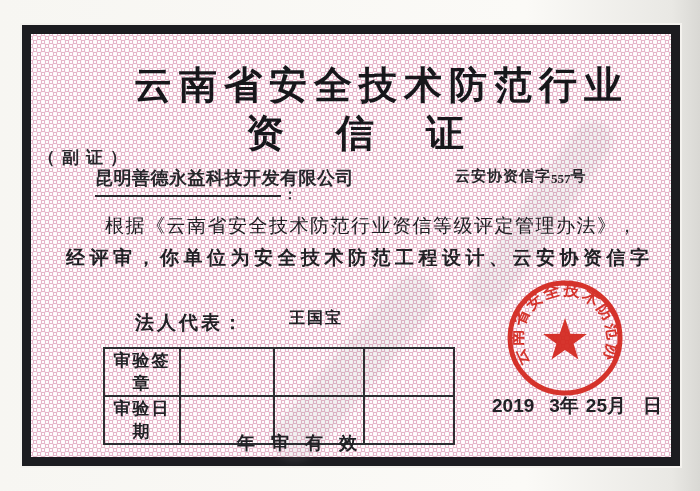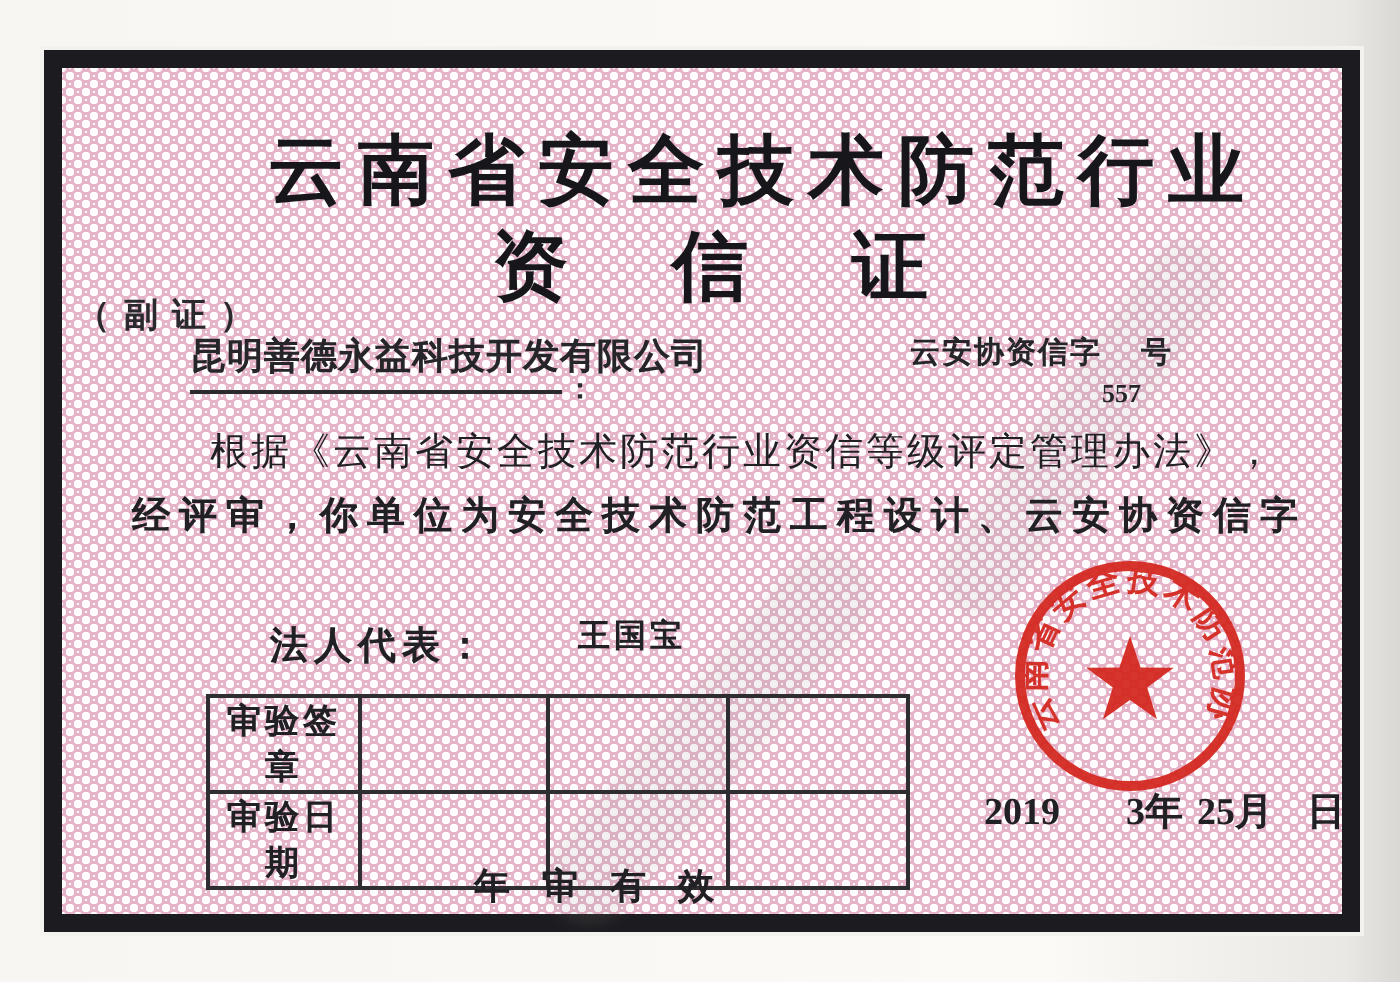--- a/index.html
+++ b/index.html
@@ -40,42 +40,42 @@
     font-size:17px;font-weight:bold;color:#2a2a2e;letter-spacing:7px;padding-left:7px;box-sizing:border-box;
   }
   .company{
     left:64px;top:132px;font-size:18px;font-weight:bold;color:#26262a;letter-spacing:0.5px;
   }
   .company-underline{
     left:64px;top:161px;width:186px;height:0;border-bottom:2px solid #2b2b2f;
   }
   .colon-mark{left:252px;top:152px;font-size:14px;font-weight:bold;color:#2b2b2f;}
   .certno{left:424px;top:133px;font-size:15px;font-weight:bold;color:#26262a;letter-spacing:1px;}
-  .certno .num{font-size:13px;position:relative;top:20px;letter-spacing:0;}
+  .certno .num{font-size:13px;position:relative;top:2px;letter-spacing:0;}
   .body1{left:74px;top:179px;font-size:19px;font-weight:normal;color:#212125;letter-spacing:1.5px;white-space:nowrap;}
   .body2{left:35px;top:211px;font-size:19px;font-weight:bold;color:#212125;letter-spacing:4.5px;white-space:nowrap;}
   .gradeline{left:74px;top:240px;display:flex;align-items:baseline;}
   .grade{font-size:33px;font-weight:900;letter-spacing:8px;margin-right:4px;}
   .grade-suffix{font-size:19px;font-weight:bold;color:#212125;letter-spacing:2px;}
   .rep-label{left:104px;top:276px;font-size:19px;font-weight:bold;color:#212125;letter-spacing:3px;}
   .rep-name{left:258px;top:274px;font-size:16px;font-weight:bold;color:#212125;letter-spacing:2px;}
   table.review{
     position:absolute;left:72px;top:313px;width:350px;height:73px;
     border-collapse:collapse;table-layout:fixed;
   }
   table.review td{border:2px solid #2e2e32;padding:0;}
   table.review .lbl{
     text-align:center;font-size:17px;font-weight:bold;color:#212125;letter-spacing:2px;
     font-family:"Liberation Serif","DejaVu Serif",serif;
   }
   tr.r1{height:45px;} tr.r2{height:28px;}
   .seal{left:474px;top:244px;width:120px;height:120px;opacity:0.92;}
   .dateline{left:461px;top:359px;font-size:19px;font-weight:bold;color:#212125;white-space:nowrap;}
-  .dateline .num{font-family:Liberation Serif, serif;font-weight:bold;font-size:19px;}
-  .dateline .g2{margin-left:33px;}
+  .dateline .num{font-family:Liberation Sans, sans-serif;font-weight:bold;font-size:19px;}
+  .dateline .g2{margin-left:15px;}
   .dateline .g3{margin-left:7px;}
   .dateline .g4{margin-left:17px;}
   .footer{
     left:0;top:397px;width:532px;text-align:center;
     font-size:18px;font-weight:bold;color:#212125;
     letter-spacing:16px;padding-left:16px;box-sizing:border-box;
   }
 </style>
 </head>
 <body>

